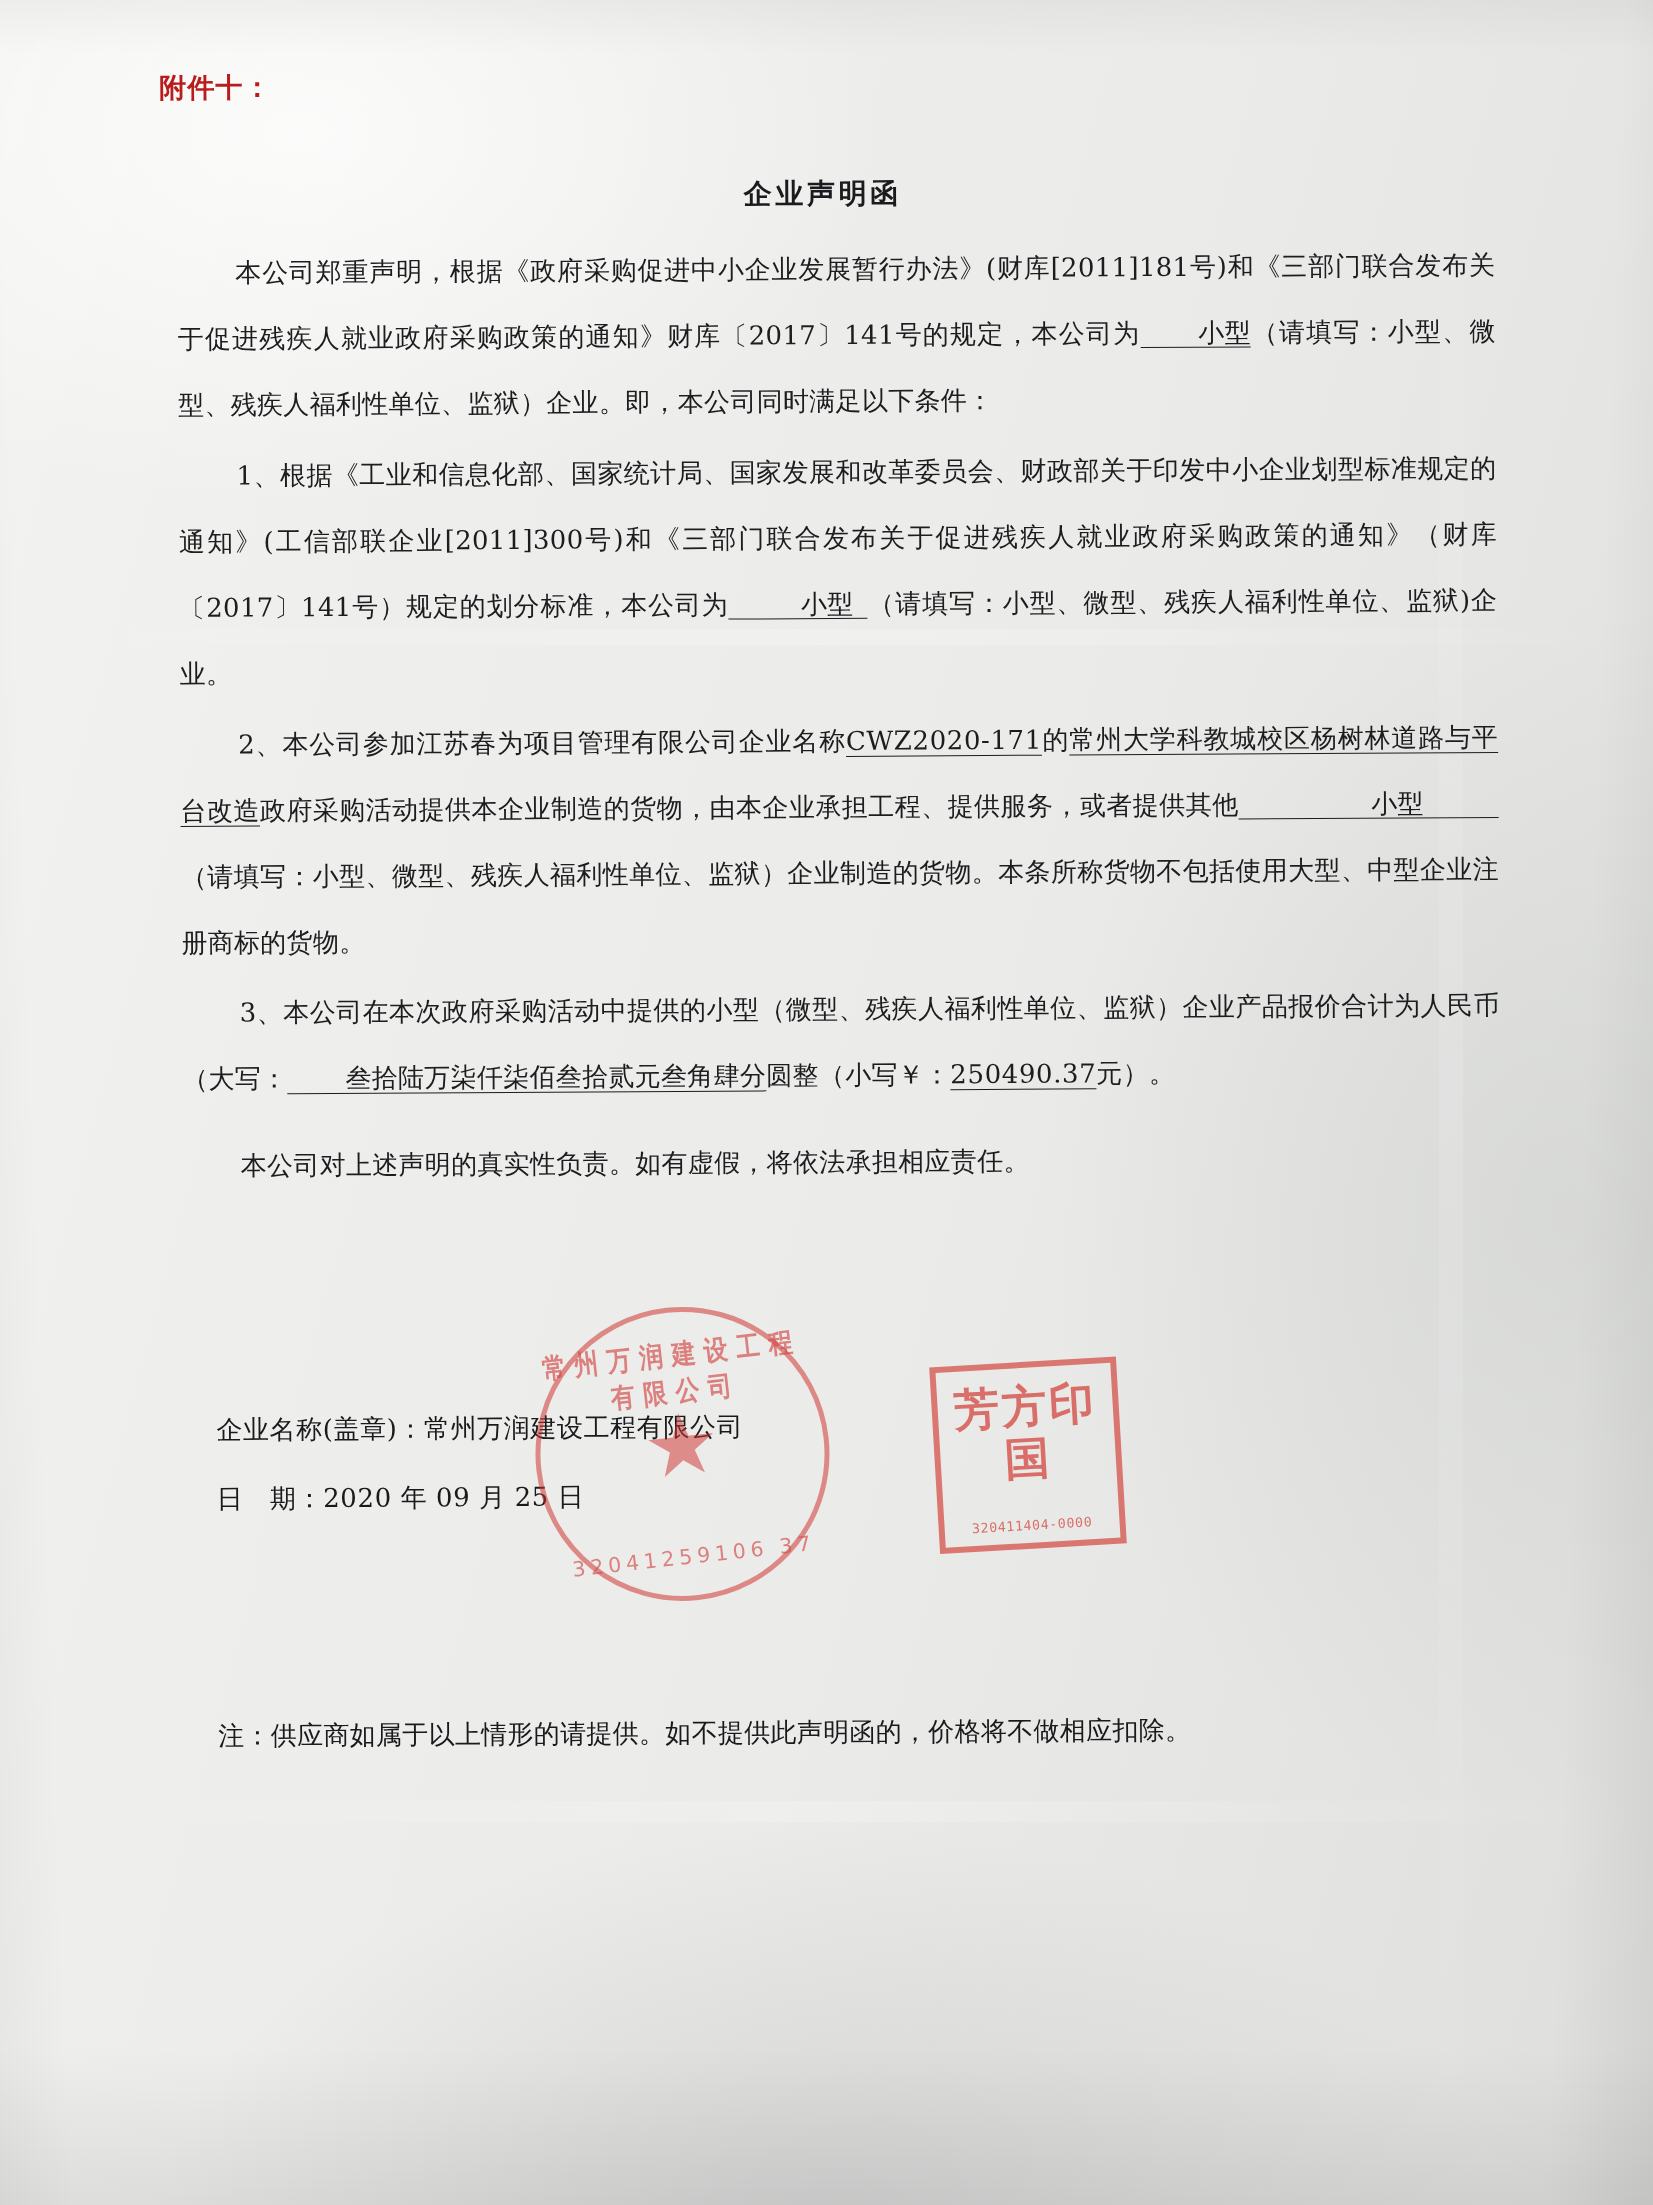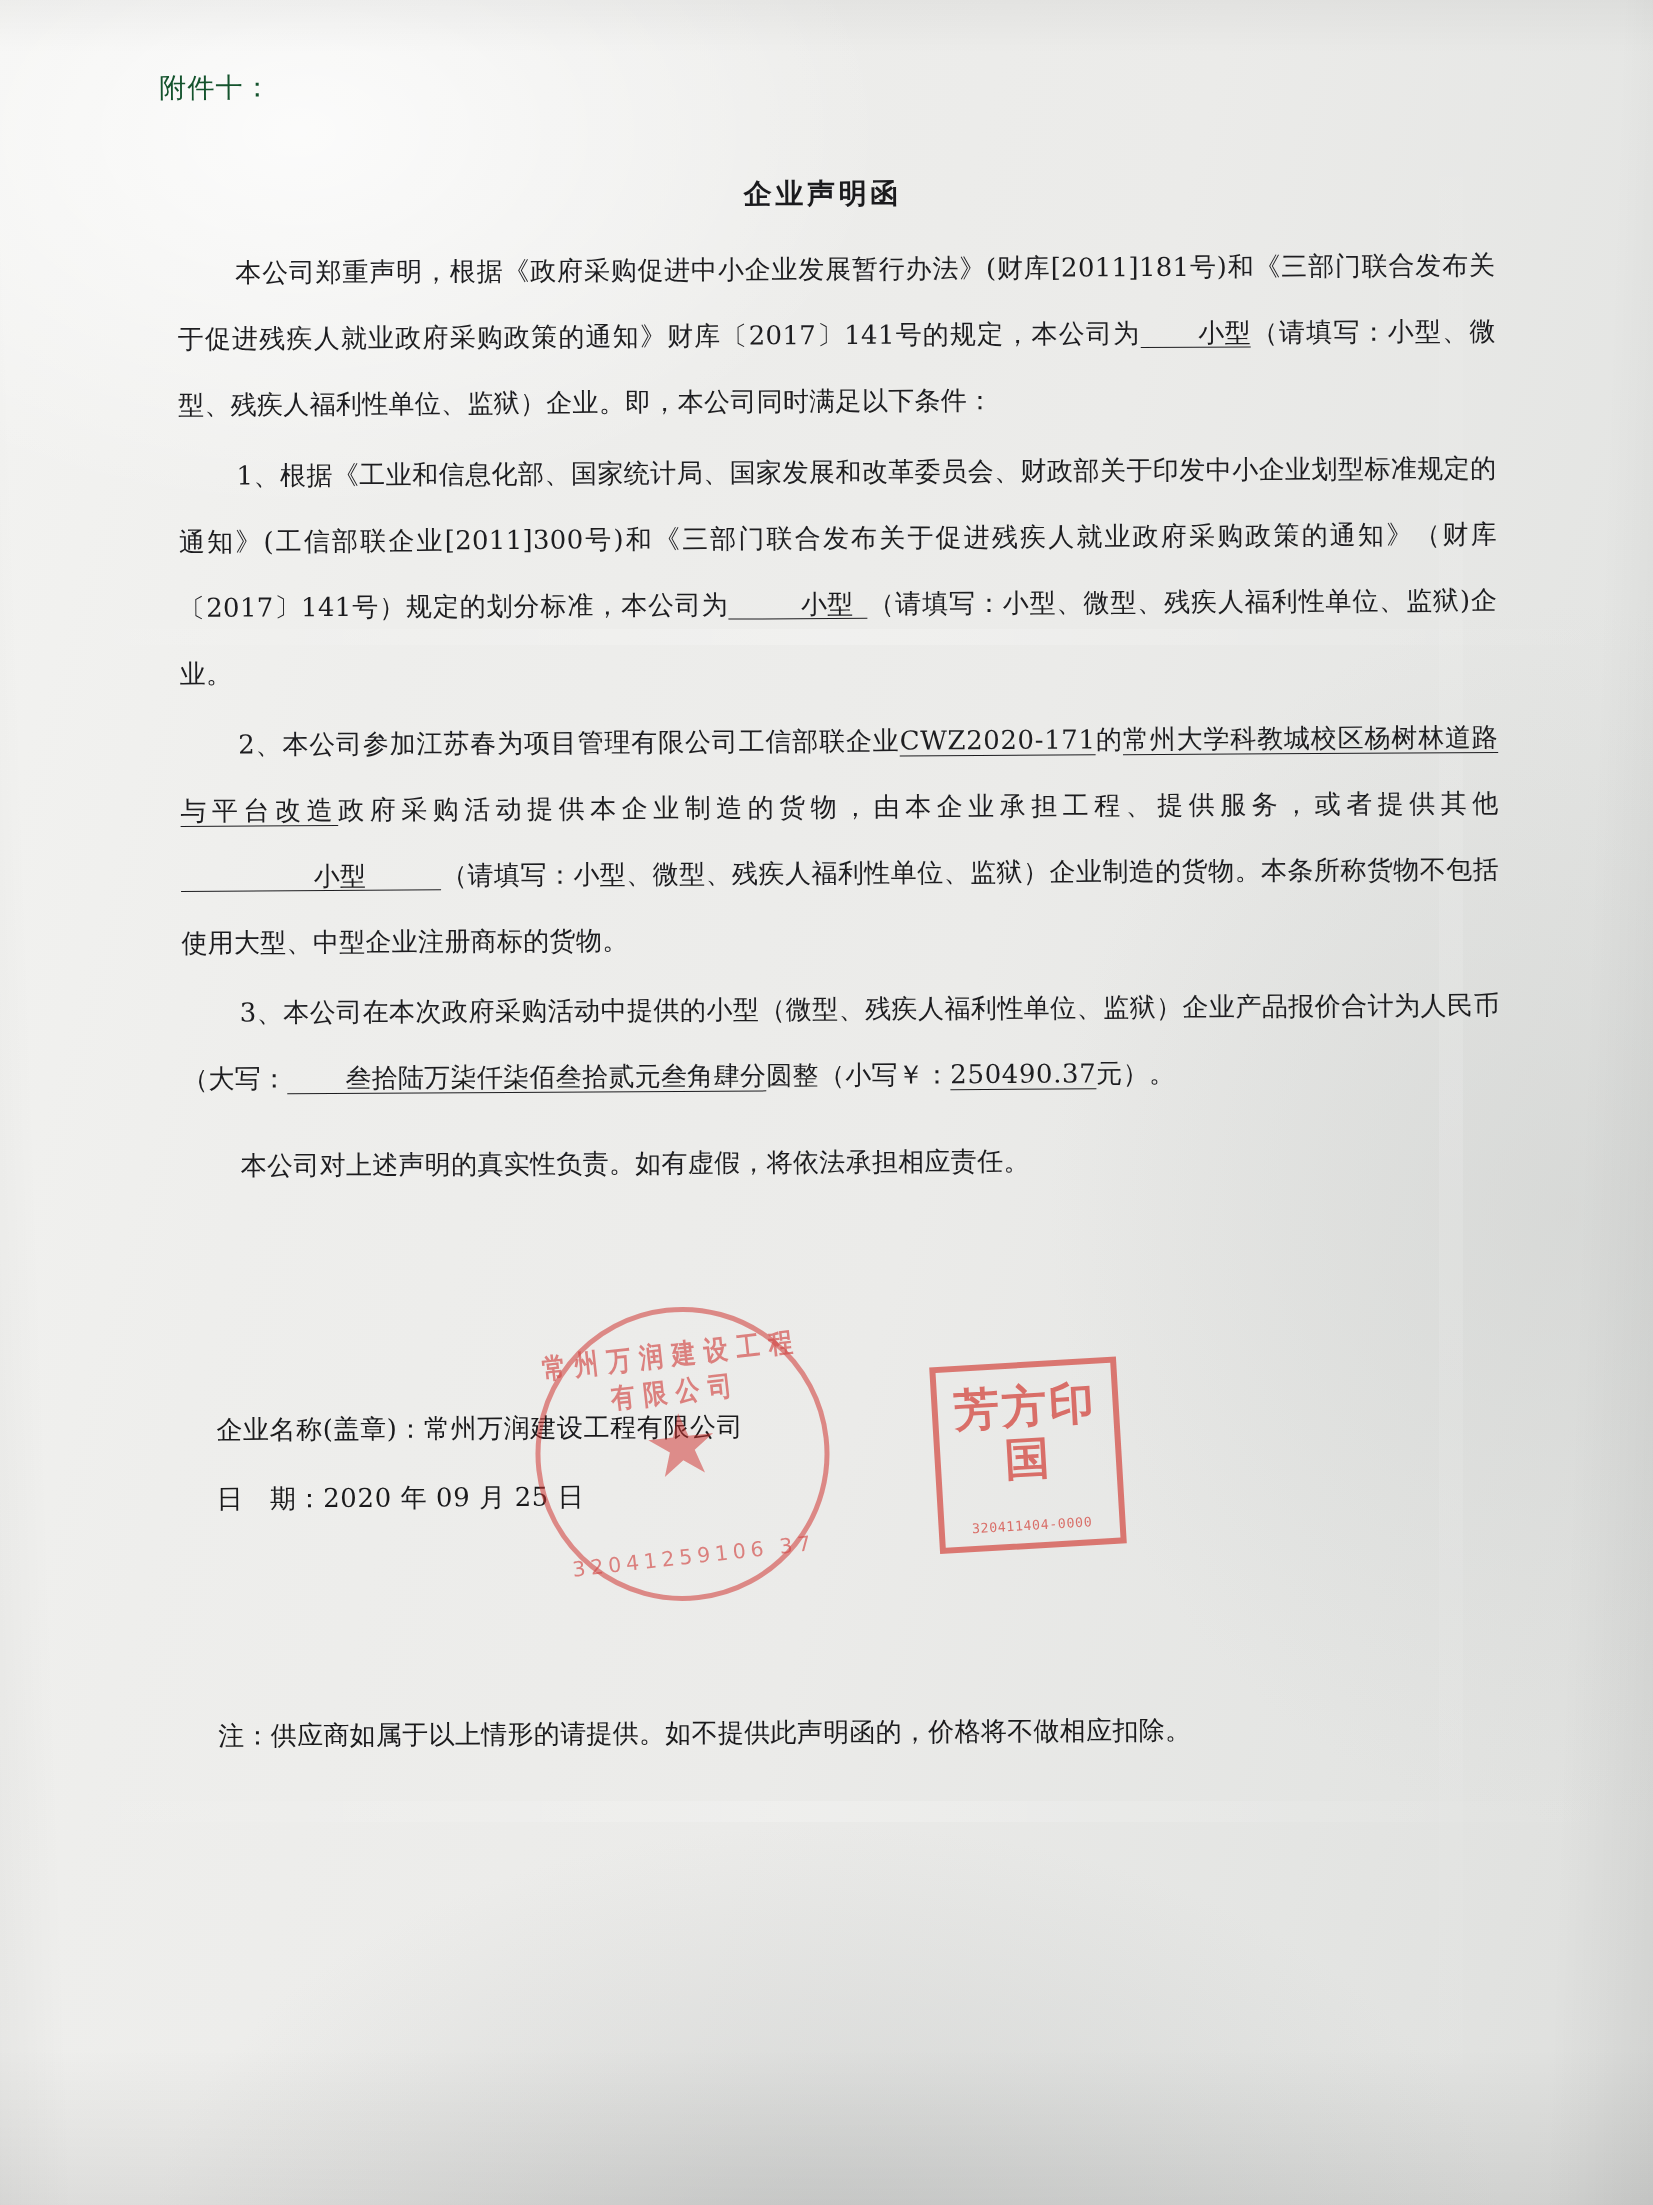--- a/index.html
+++ b/index.html
@@ -54,22 +54,22 @@
     transform: rotate(-0.35deg);
     transform-origin: 50% 40%;
   }
 
   .attach-label {
     position: absolute;
     left: 164px;
     top: 66px;
     font-size: 27px;
     letter-spacing: 1.2px;
-    font-weight: 400;
-    color: #14532d;
+    font-weight: 700;
+    color: #b91c1c;
   }
 
   .doc-title {
     position: absolute;
     left: 0; right: 0;
     top: 175px;
     text-align: center;
     font-size: 28px;
     font-weight: 700;
     letter-spacing: 3.6px;
@@ -223,21 +223,21 @@
 
     <p class="para indent">
       <span>本公司郑重声明，根据《政府采购促进中小企业发展暂行办法》(财库[2011]181号)和《三部门联合发布关于促进残疾人就业政府采购政策的通知》财库〔2017〕141号的规定，本公司为</span><span class="blank filled">小型</span><span>（请填写：小型、微型、残疾人福利性单位、监狱）企业。即，本公司同时满足以下条件：</span>
     </p>
 
     <p class="para indent">
       <span>1、根据《工业和信息化部、国家统计局、国家发展和改革委员会、财政部关于印发中小企业划型标准规定的通知》(工信部联企业[2011]300号)和《三部门联合发布关于促进残疾人就业政府采购政策的通知》（财库〔2017〕141号）规定的划分标准，本公司为</span><span class="blank wide filled">小型</span><span>（请填写：小型、微型、残疾人福利性单位、监狱)企业。</span>
     </p>
 
     <p class="para indent">
-      <span>2、本公司参加</span><span>江苏春为项目管理有限公司</span><span>工信部联企业</span><span class="u num">CWZ2020-171</span><span>的</span><span class="u">常州大学科教城校区杨树林道路与平台改造</span><span>政府采购活动提供本企业制造的货物，由本企业承担工程、提供服务，或者提供其他</span><span class="blank xwide filled">小型</span><span>（请填写：小型、微型、残疾人福利性单位、监狱）企业制造的货物。本条所称货物不包括使用大型、中型企业注册商标的货物。</span>
+      <span>2、本公司参加</span><span>江苏春为项目管理有限公司</span><span>企业名称</span><span class="u num">CWZ2020-171</span><span>的</span><span class="u">常州大学科教城校区杨树林道路与平台改造</span><span>政府采购活动提供本企业制造的货物，由本企业承担工程、提供服务，或者提供其他</span><span class="blank xwide filled">小型</span><span>（请填写：小型、微型、残疾人福利性单位、监狱）企业制造的货物。本条所称货物不包括使用大型、中型企业注册商标的货物。</span>
     </p>
 
     <p class="para indent">
       <span>3、本公司在本次政府采购活动中提供的小型（微型、残疾人福利性单位、监狱）企业产品报价合计为人民币（大写：</span><span class="blank" style="min-width:459px">叁拾陆万柒仟柒佰叁拾贰元叁角肆分</span><span>圆整（小写￥：</span><span class="u num">250490.37</span><span>元）。</span>
     </p>
 
     <p class="para indent" style="margin-top:20.6px">
       <span>本公司对上述声明的真实性负责。如有虚假，将依法承担相应责任。</span>
     </p>
   </div>

